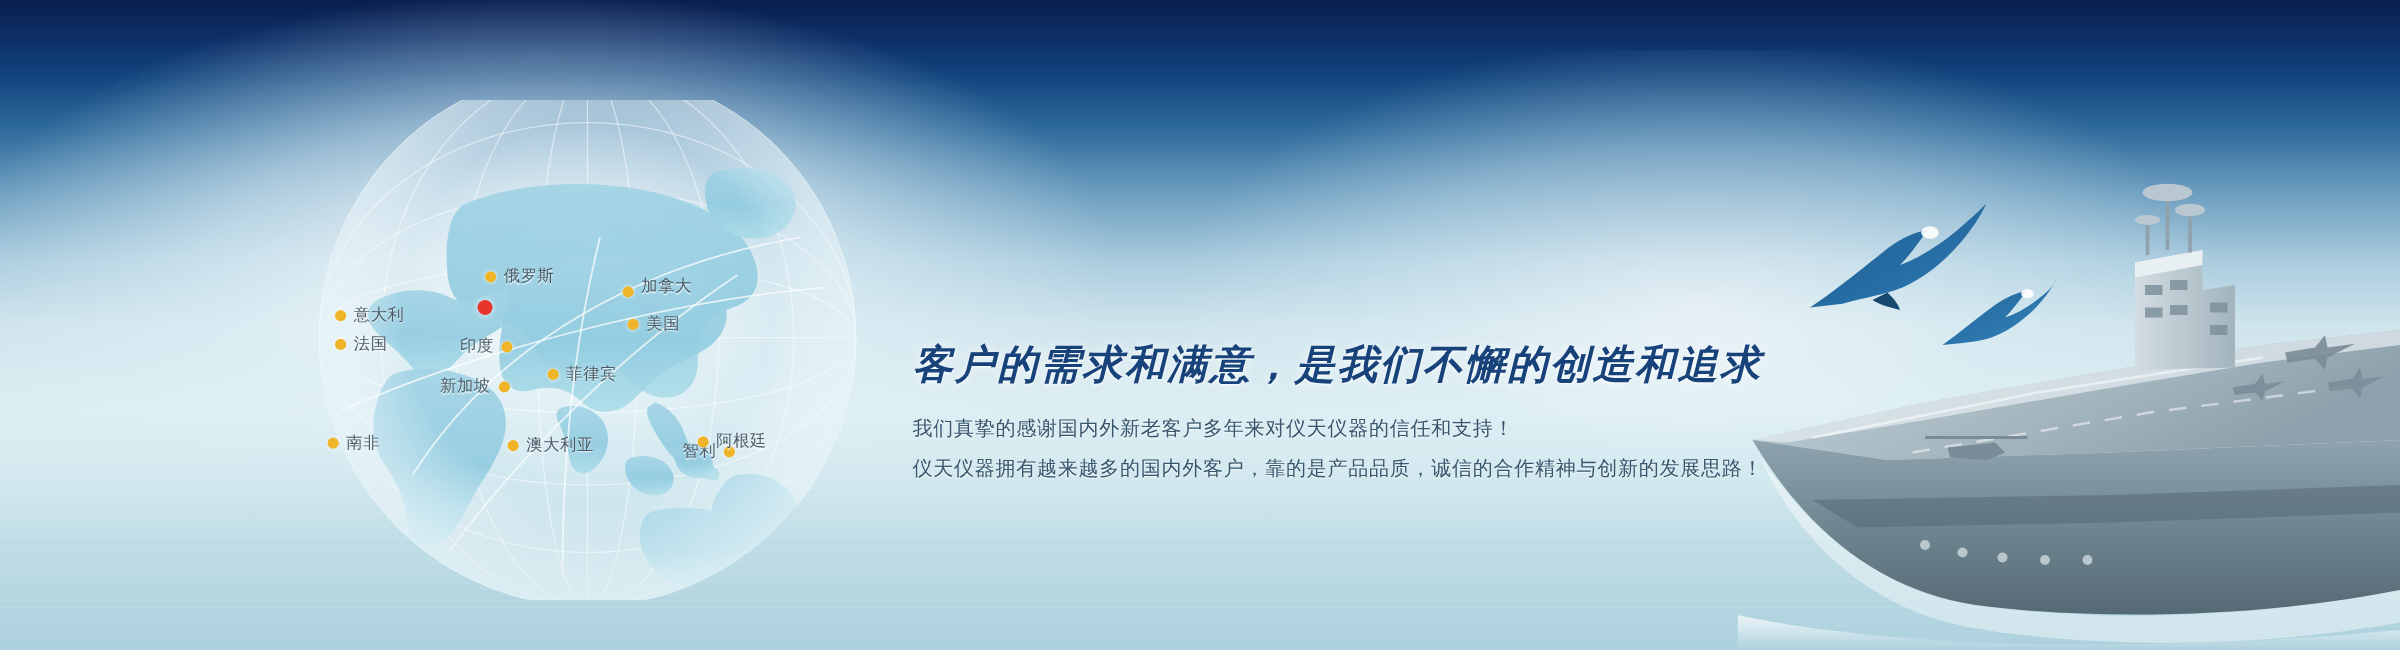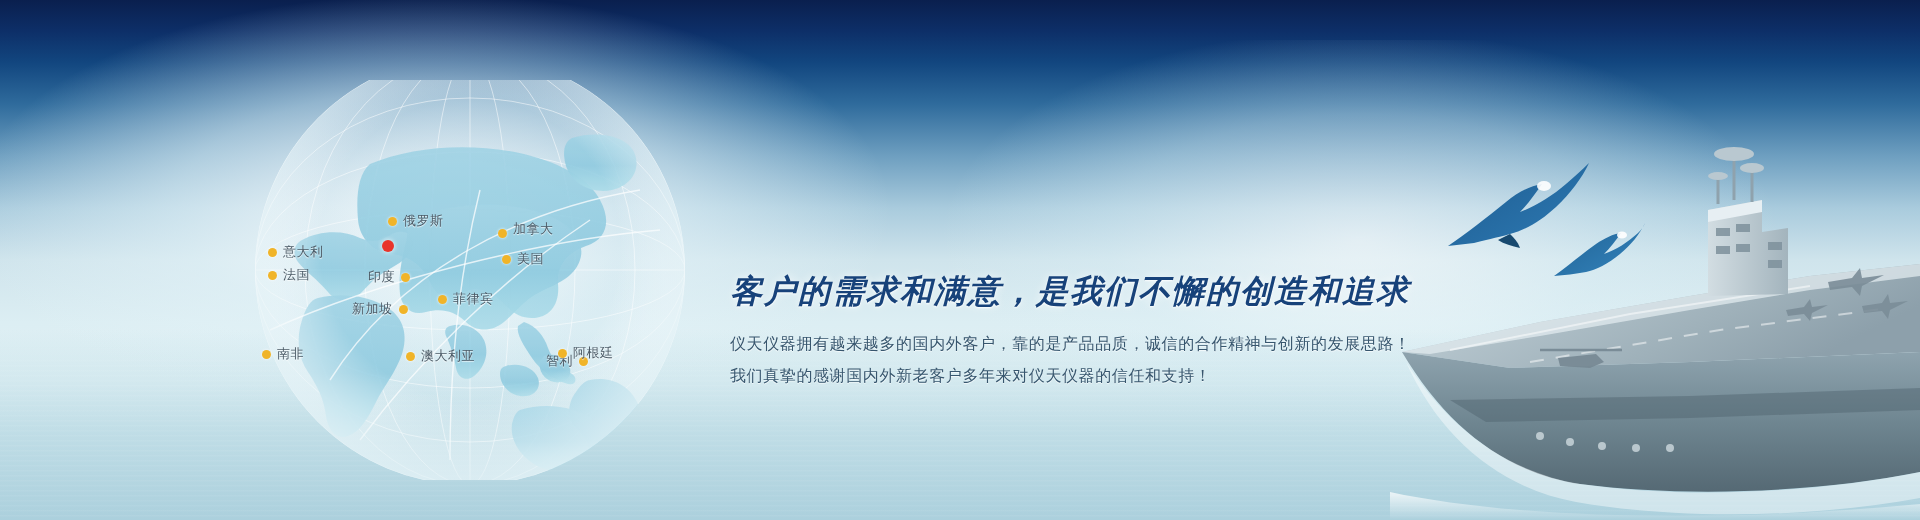--- a/index.html
+++ b/index.html
@@ -318,22 +318,22 @@
         <span class="lbl">阿根廷</span>
       </div>
       <div class="marker right-label red" style="left: 382px; top: 240px;">
         <span class="dot"></span>
         <span class="lbl"></span>
       </div>
     </div>
 
   <div class="copy">
     <div class="headline">客户的需求和满意，是我们不懈的创造和追求</div>
+    <div class="subline">我们真挚的感谢国内外新老客户多年来对仪天仪器的信任和支持！</div>
     <div class="subline">仪天仪器拥有越来越多的国内外客户，靠的是产品品质，诚信的合作精神与创新的发展思路！</div>
-    <div class="subline">我们真挚的感谢国内外新老客户多年来对仪天仪器的信任和支持！</div>
   </div>
 
   <div class="gull" style="left:1440px; top:160px;">
     <svg width="150" height="95" viewBox="0 0 150 95">
       <defs>
         <linearGradient id="gullA" x1="0" y1="0" x2="1" y2="1">
           <stop offset="0%" stop-color="#1d5b8f"></stop>
           <stop offset="100%" stop-color="#2e7bb5"></stop>
         </linearGradient>
       </defs>

